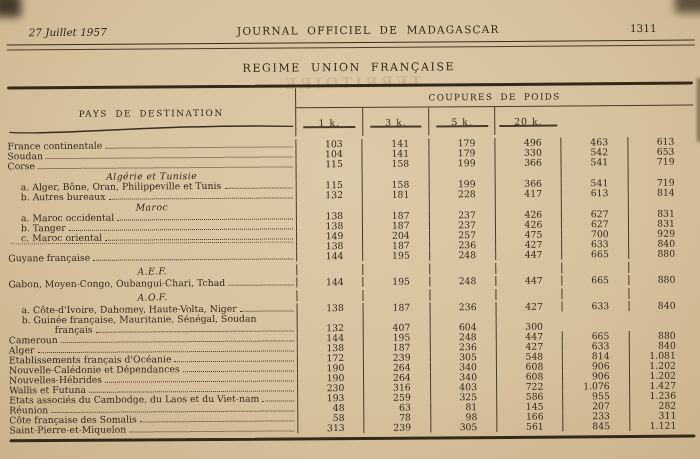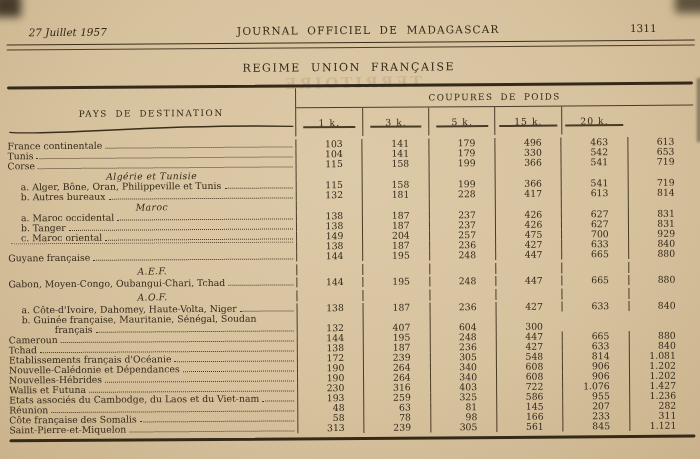--- a/index.html
+++ b/index.html
@@ -96,23 +96,20 @@
             <div class="wcol">
                 <span>1 k.</span>
               </div>
             <div class="wcol">
                 <span>3 k.</span>
               </div>
             <div class="wcol">
                 <span>5 k.</span>
               </div>
             <div class="wcol">
-                <span>15 k.</span>
-              </div>
-            <div class="wcol">
                 <span>20 k.</span>
               </div>
           </div>
         </div>
       </div>
       <div class="tbody">
           <div class="trow">
             <div class="cell label-cell">
               <div class="lbl-line">
                 <span class="txt">France continentale</span>
@@ -122,21 +119,21 @@
             <div class="cell num-cell">103</div>
             <div class="cell num-cell">141</div>
             <div class="cell num-cell">179</div>
             <div class="cell num-cell">496</div>
             <div class="cell num-cell">463</div>
             <div class="cell num-cell">613</div>
           </div>
           <div class="trow">
             <div class="cell label-cell">
               <div class="lbl-line">
-                <span class="txt">Tunis</span>
+                <span class="txt">Soudan</span>
                 <div class="dots"></div>
               </div>
             </div>
             <div class="cell num-cell">104</div>
             <div class="cell num-cell">141</div>
             <div class="cell num-cell">179</div>
             <div class="cell num-cell">330</div>
             <div class="cell num-cell">542</div>
             <div class="cell num-cell">653</div>
           </div>
@@ -340,21 +337,21 @@
             <div class="cell num-cell">144</div>
             <div class="cell num-cell">195</div>
             <div class="cell num-cell">248</div>
             <div class="cell num-cell">447</div>
             <div class="cell num-cell">665</div>
             <div class="cell num-cell">880</div>
           </div>
           <div class="trow">
             <div class="cell label-cell">
               <div class="lbl-line">
-                <span class="txt">Tchad</span>
+                <span class="txt">Alger</span>
                 <div class="dots"></div>
               </div>
             </div>
             <div class="cell num-cell">138</div>
             <div class="cell num-cell">187</div>
             <div class="cell num-cell">236</div>
             <div class="cell num-cell">427</div>
             <div class="cell num-cell">633</div>
             <div class="cell num-cell">840</div>
           </div>

